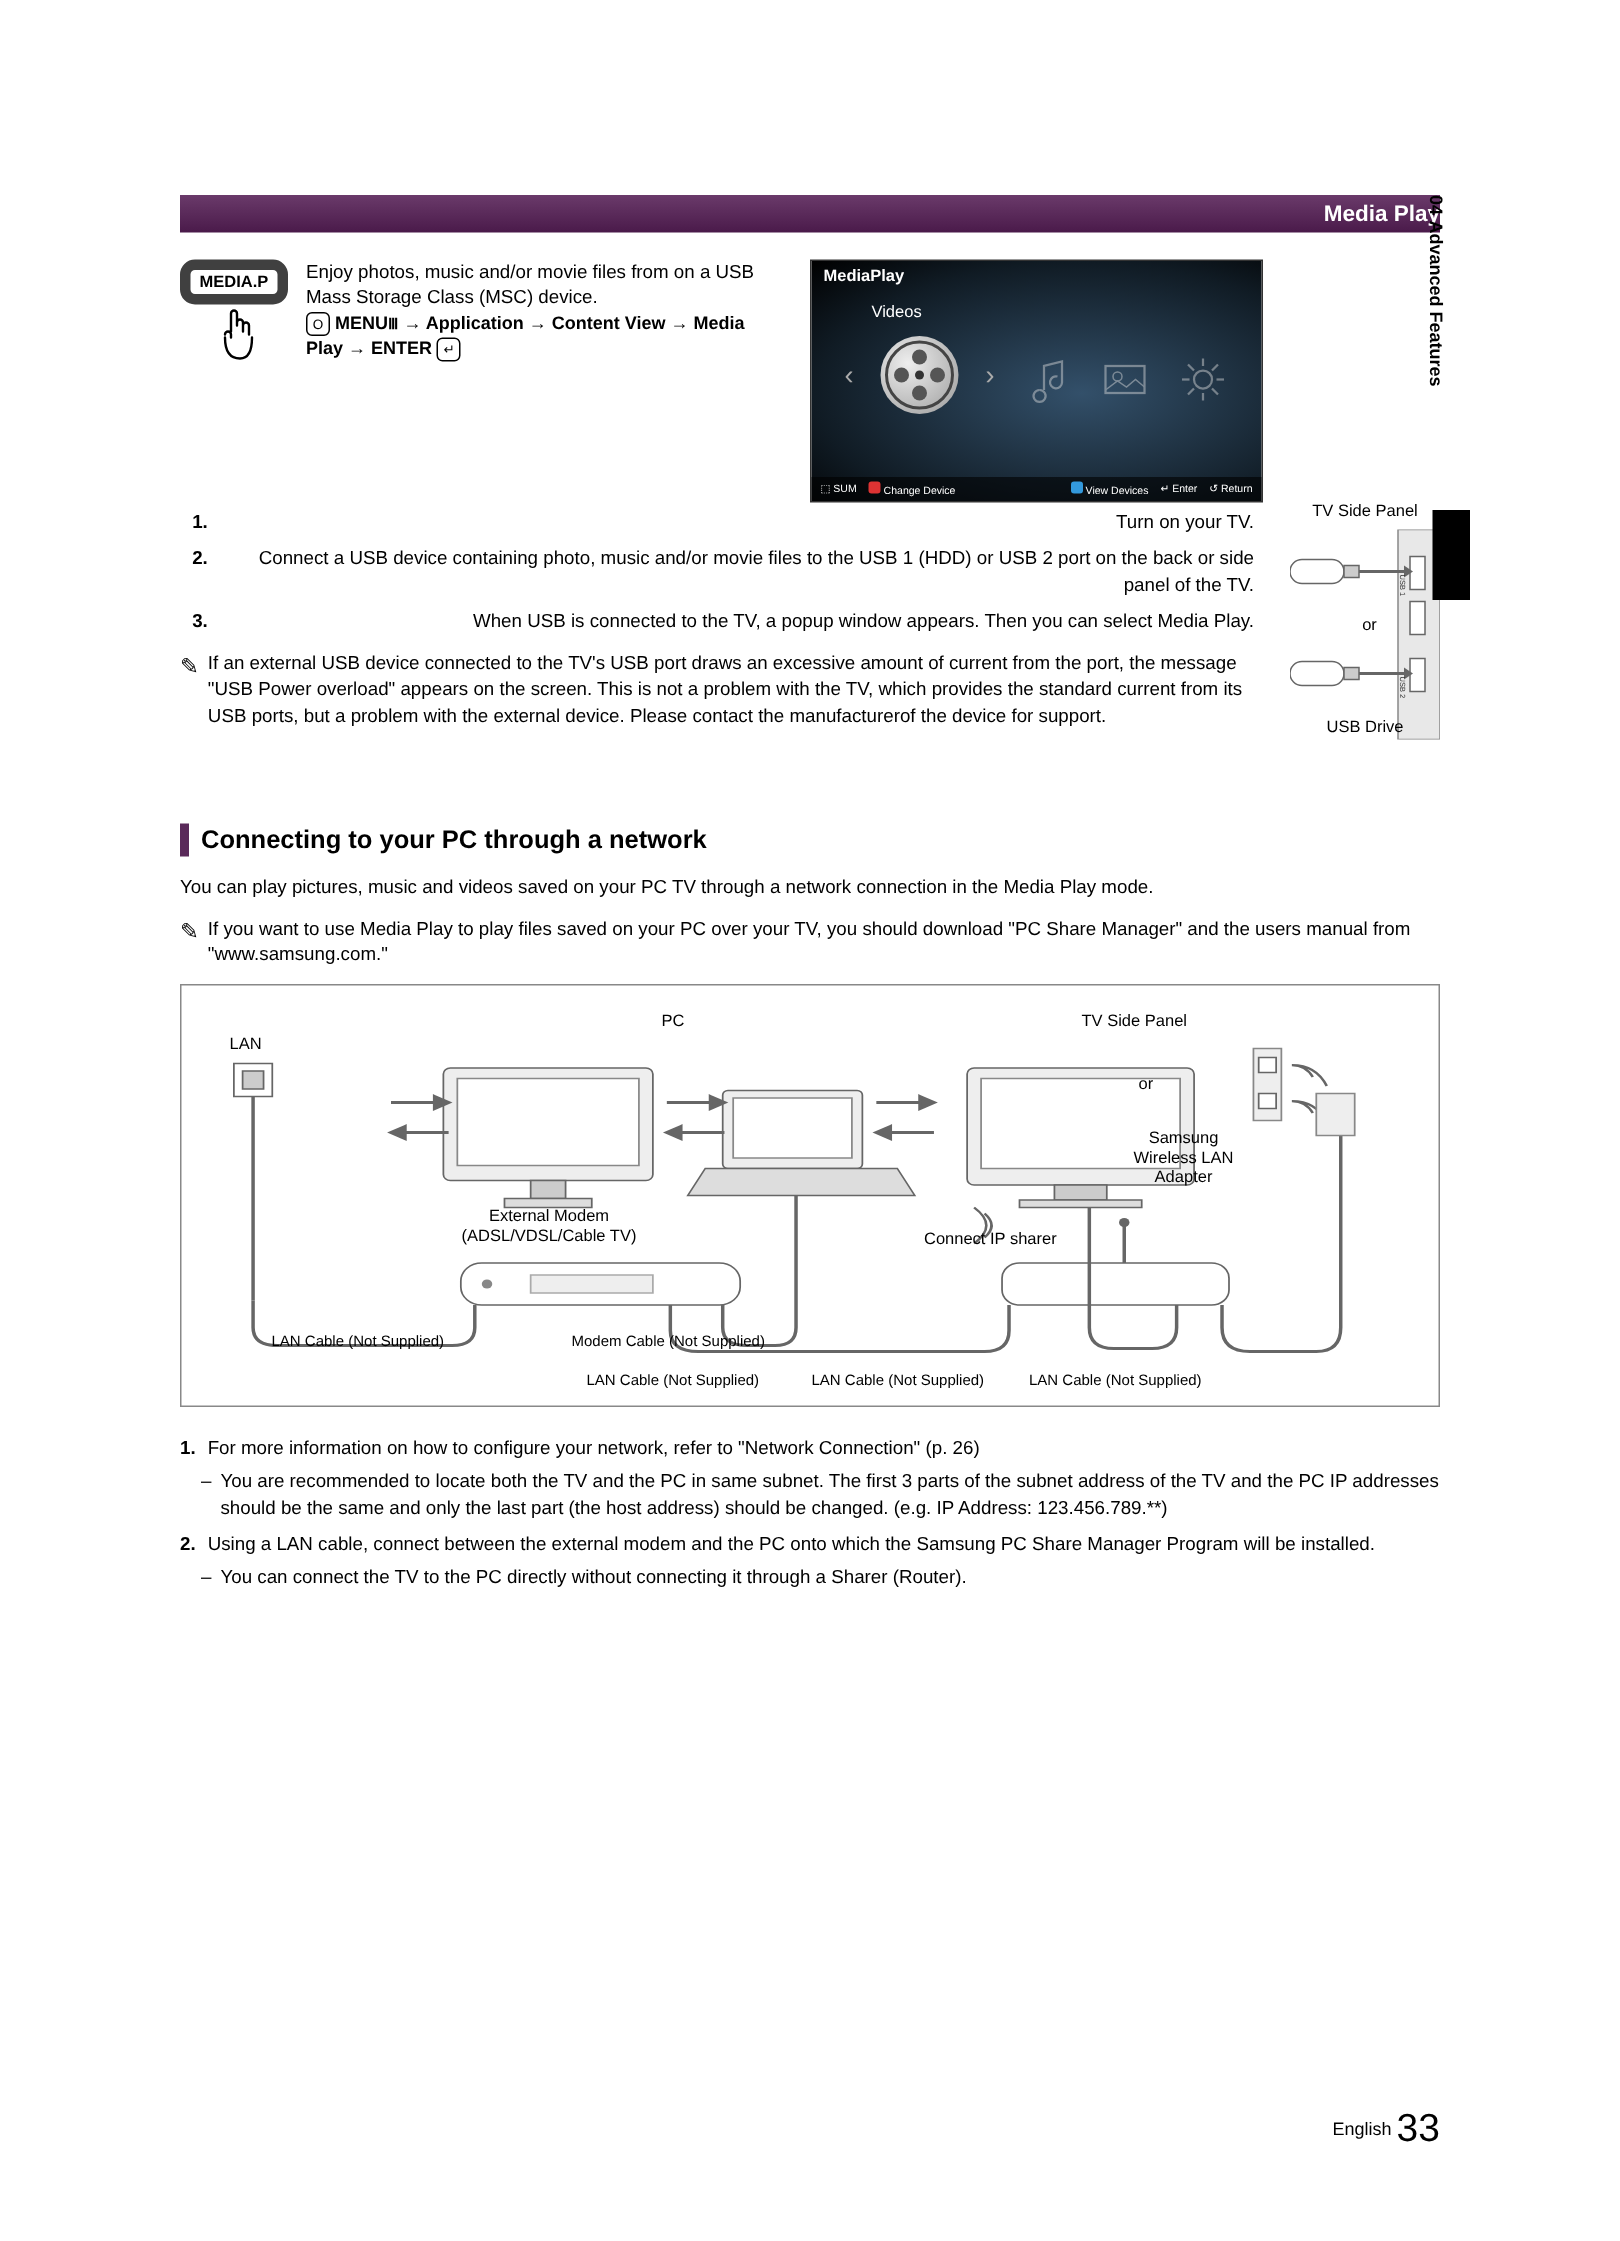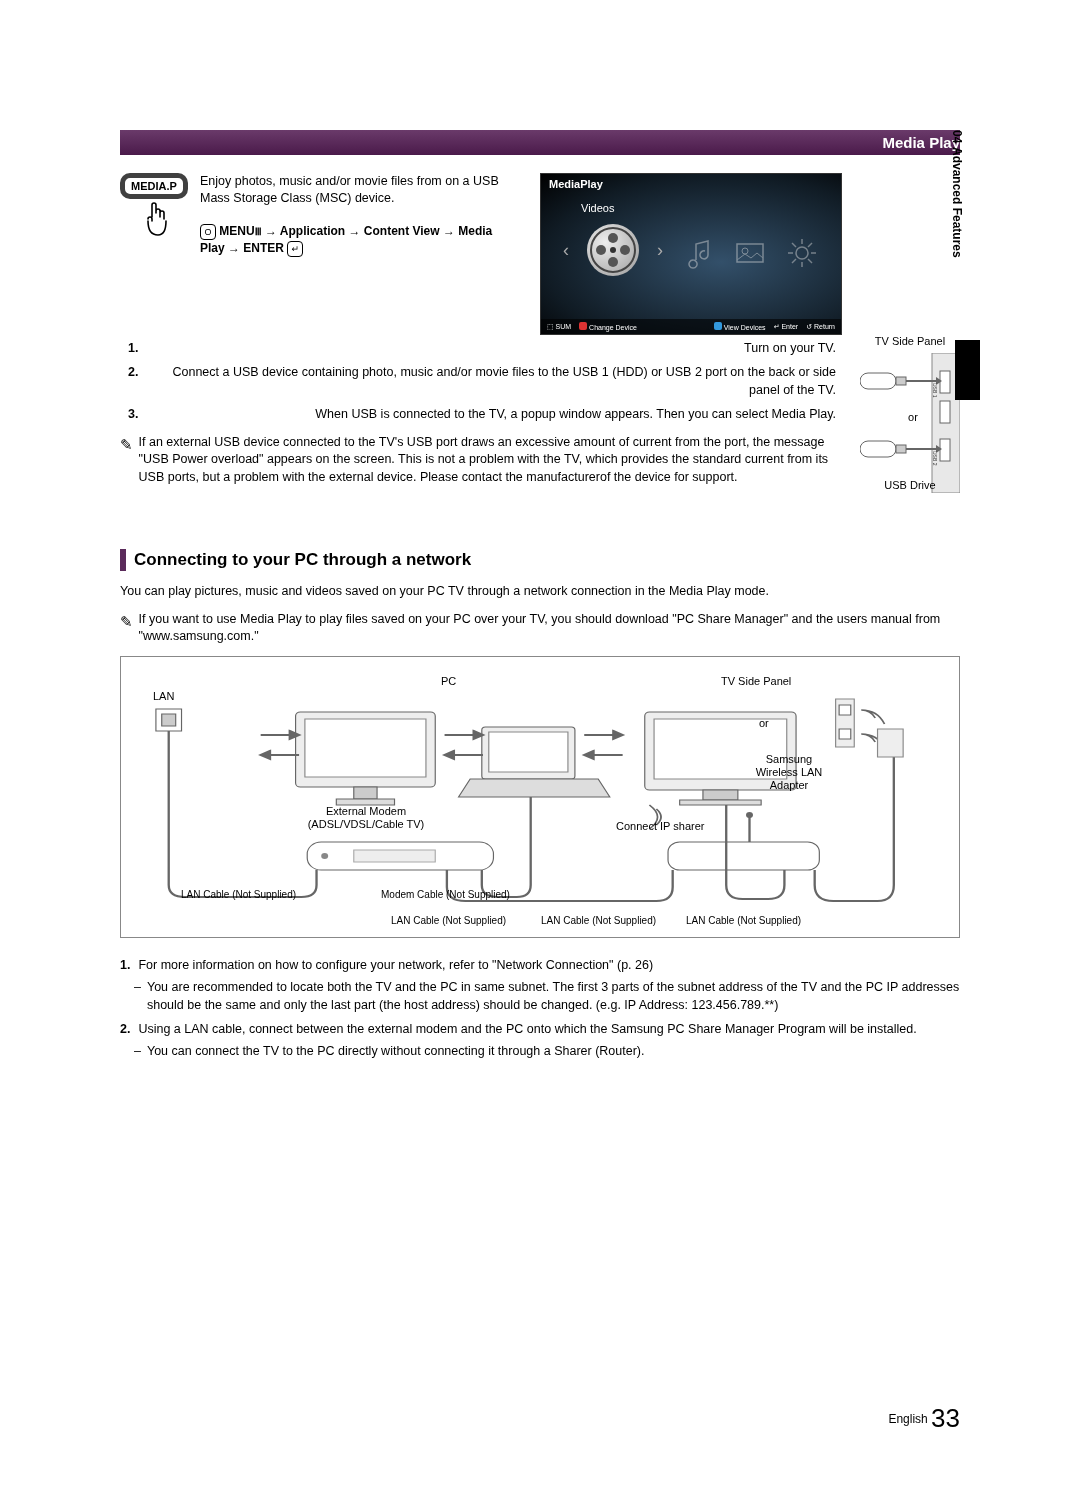--- a/index.html
+++ b/index.html
@@ -63,39 +63,38 @@
   }
   .intro-left {
     width: 400px;
     display: flex;
     gap: 12px;
   }
   .remote-btn {
     flex-shrink: 0;
   }
   .remote-btn .btn-frame {
-    border: 5px solid #404040;
+    border: 7px solid #404040;
     border-radius: 10px;
     padding: 2px 4px;
     font-size: 11px;
     font-weight: bold;
     text-align: center;
     width: 50px;
   }
   .remote-btn .hand {
     font-size: 28px;
     text-align: center;
     margin-top: 2px;
   }
   .intro-text {
     font-size: 12.5px;
     line-height: 1.35;
   }
   .nav-path {
-    margin-top: 16px;
     font-size: 12px;
     line-height: 1.45;
   }
   .nav-path .icon-box {
     display: inline-block;
     border: 1.5px solid #000;
     border-radius: 4px;
     width: 14px;
     height: 14px;
     font-size: 9px;

